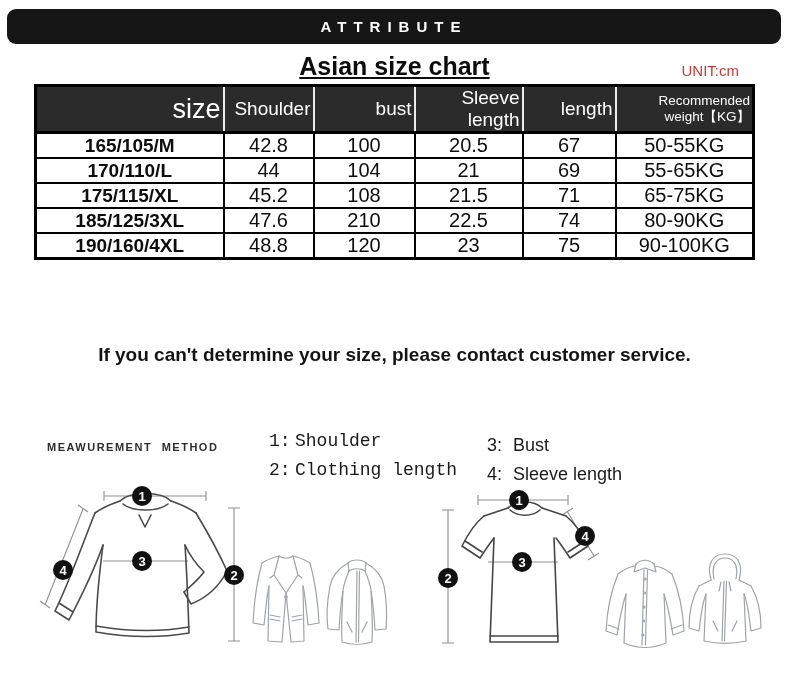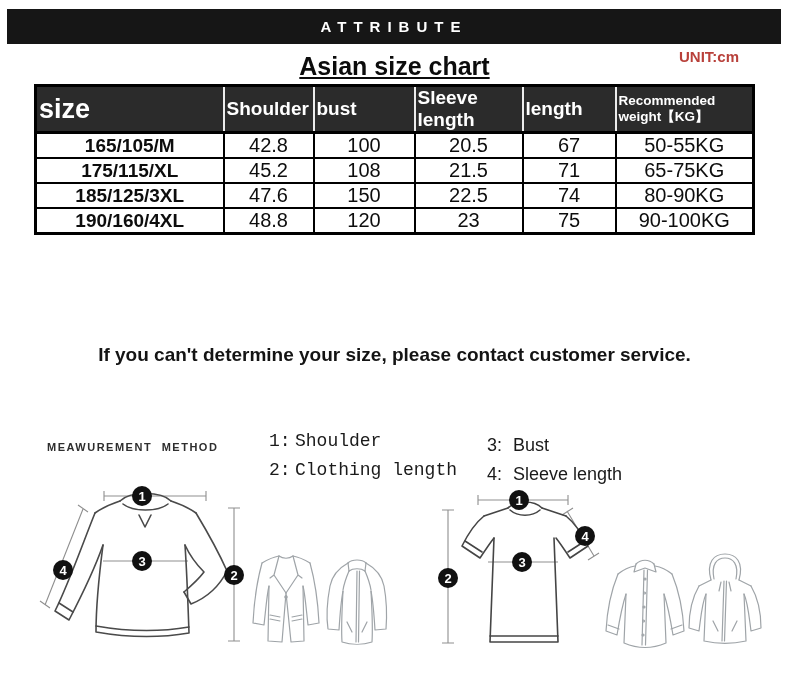--- a/index.html
+++ b/index.html
@@ -5,40 +5,40 @@
   * { margin:0; padding:0; box-sizing:border-box; }
   html,body { background:#ffffff; }
   .canvas {
     position:relative; width:789px; height:683px; background:#ffffff;
     font-family:"Liberation Sans", sans-serif; color:#111; overflow:hidden;
   }
   
   .attr-bar {
     position:absolute; left:7px; top:9px; width:774px; height:35px;
     background:#161616; color:#fff; text-align:center; line-height:35px;
-    font-size:15px; font-weight:bold; letter-spacing:7px;
+    font-size:15px; font-weight:bold; letter-spacing:7px;border-radius:9px;
   }
   
   .page-title {
     position:absolute; top:52px; left:0; width:100%; text-align:center;
     font-size:25px; font-weight:800; color:#0c0c0c;text-decoration:underline;
   }
   .unit-label {
-    position:absolute; top:48px; right:50px;
-    font-size:15px; font-weight:bold; color:#b8403a;
+    position:absolute; top:62px; right:50px;
+    font-size:15px; font-weight:normal; color:#b8403a;
   }
   
   table.size-table {
     position:absolute; left:34px; top:84px; width:718px;
     border-collapse:collapse; border:3px solid #000; table-layout:fixed;
   }
   .size-table th {
-    background:#2b2b2b; color:#fff; text-align:left; vertical-align:middle;
+    background:#2b2b2b; color:#fff; text-align:right; vertical-align:middle;
     border:2px solid #ececec; border-top:3px solid #000; border-bottom:3px solid #000;
-    height:40px; font-weight:bold; font-size:19px; padding:0 2px;
+    height:40px; font-weight:normal; font-size:19px; padding:0 2px;
   }
   .size-table th.col-size { font-size:27px; }
   .size-table th.col-weight { font-size:13.5px; line-height:1.2; }
   .size-table td {
     border:2px solid #000; text-align:center; vertical-align:middle;
     height:16px; font-size:20px; color:#0d0d0d;
   }
   .size-table td.cell-size { font-weight:bold; font-size:19px; }
   
   .notice {
@@ -104,31 +104,39 @@
     <tbody>
       <tr>
         <td class="cell-size">165/105/M</td>
         <td>42.8</td>
         <td>100</td>
         <td>20.5</td>
         <td>67</td>
         <td>50-55KG</td>
       </tr>
       <tr>
+        <td class="cell-size">170/110/L</td>
+        <td>44</td>
+        <td>104</td>
+        <td>21</td>
+        <td>69</td>
+        <td>55-65KG</td>
+      </tr>
+      <tr>
         <td class="cell-size">175/115/XL</td>
         <td>45.2</td>
         <td>108</td>
         <td>21.5</td>
         <td>71</td>
         <td>65-75KG</td>
       </tr>
       <tr>
         <td class="cell-size">185/125/3XL</td>
         <td>47.6</td>
-        <td>150</td>
+        <td>210</td>
         <td>22.5</td>
         <td>74</td>
         <td>80-90KG</td>
       </tr>
       <tr>
         <td class="cell-size">190/160/4XL</td>
         <td>48.8</td>
         <td>120</td>
         <td>23</td>
         <td>75</td>

